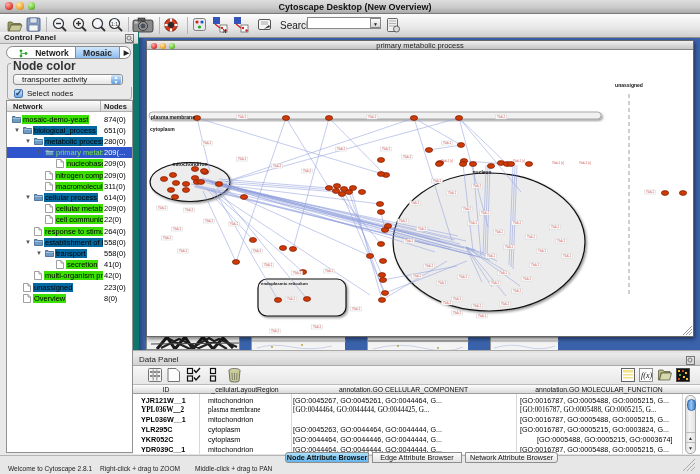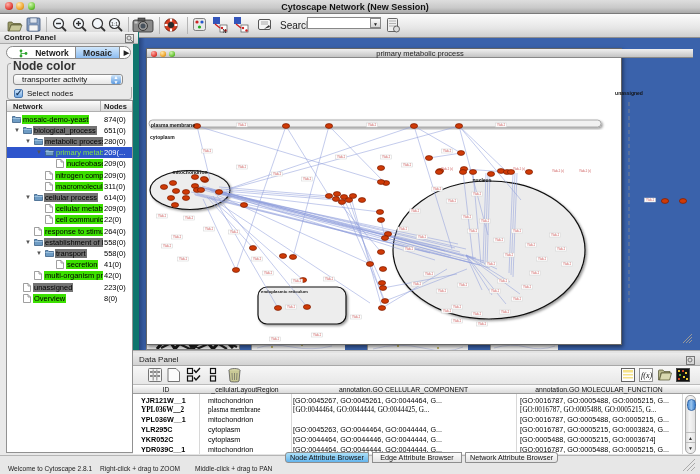--- a/index.html
+++ b/index.html
@@ -35,26 +35,26 @@
     background:linear-gradient(#cde4fa,#74a9e2); }
   #checkbox:after { content:"✓"; position:absolute; left:0px; top:-2px; font-size:9px; color:#16355c; font-weight:bold;}
   #cklabel { left:27px; top:57px; font-size:8px; color:#111; }
   #treebox { left:6px; top:68px; width:127px; height:353px; background:#fff; border:1px solid #919191; }
   #treehead { position:absolute; left:0; top:0; width:125px; height:11px; background:linear-gradient(#fdfdfd,#dcdcdc);
     border-bottom:1px solid #b0b0b0; font-size:7.5px; font-weight:bold; color:#222;}
   .trow { position:absolute; left:0; width:125px; height:11px; font-size:7.5px; color:#000; white-space:nowrap;}
   .trow .lbl { position:absolute; top:1px; height:9px; line-height:9px; padding:0 1px; }
   .trow .cnt { position:absolute; left:97px; top:1px; line-height:9px;text-align:right; }
   .green { background:#3ce000; }
-  .red { background:#737373; }
+  .red { background:#0369a1; }
   .arrow { position:absolute; top:2px; font-size:6px; color:#555; }
   
   #desktop { left:139px; top:38px; width:561px; height:315px;
     background:linear-gradient(90deg,#27447e,#3a62ab 6px,#3a62ab); }
-  #iwin { position:absolute; left:7px; top:10px; width:476px; height:297px;
+  #iwin { position:absolute; left:7px; top:2px; width:548px; height:297px;
     background:#fff; border:1px solid #666; box-shadow:1px 2px 4px rgba(0,0,0,0.5);}
   #iwintitle { position:absolute; left:0; top:0; width:546px; height:9px;
     background:linear-gradient(#f0f0f0,#c4c4c4); border-bottom:1px solid #888;
     font-size:7.5px; font-weight:normal; color:#222; text-align:center; line-height:9px;}
   .ilight { position:absolute; top:2px; width:5.5px; height:5.5px; border-radius:50%; }
   
   #dpanel { left:133px; top:350px; width:567px; height:113px; background:#e4e4e4; border-top:1px solid #aaa;}
   #dphead { position:absolute; left:0; top:2px; width:567px; height:13px;
     background:linear-gradient(#ececec,#d2d2d2); border-bottom:1px solid #a8a8a8;
     font-size:8px; color:#222; line-height:13px; padding-left:6px; }
@@ -75,21 +75,21 @@
   #statusbar { left:0; top:455px; width:700px; height:19px; background:#e7e7e7; border-top:1px solid #b5b5b5;
     font-size:6.6px; color:#222; }
 </style>
 </head>
 <body>
 
 <div class="abs" id="titlebar">
   <div class="light" style="left:5px;  background:radial-gradient(circle at 35% 30%,#ffb0a8,#e3443c 60%,#a11008);"></div>
   <div class="light" style="left:16px; background:radial-gradient(circle at 35% 30%,#ffe9b0,#f0a832 60%,#b57207);"></div>
   <div class="light" style="left:27.5px; background:radial-gradient(circle at 35% 30%,#d2f5b0,#6fc93c 60%,#2e7d0a);"></div>
-  <div class="t" style="padding-left:10px;">Cytoscape Network (New Session)</div>
+  <div class="t" style="padding-left:10px;">Cytoscape Desktop (New Overview)</div>
 </div>
 
 <div class="abs" id="toolbar">
   <svg class="abs" style="left:0;top:0" width="700" height="24" viewBox="0 0 700 24">
 
     <g transform="translate(8,5)">
       <path d="M0 12 L0 4 Q0 3 1 3 L4 3 L5 4.5 L12 4.5 Q13 4.5 13 5.5 L13 6 L3 6 L1 12 Z" fill="#9a9a68" stroke="#55552e" stroke-width="0.7"></path>
       <path d="M1 12 L3.2 6 L14 6 L11.8 12 Z" fill="#c8c89a" stroke="#55552e" stroke-width="0.7"></path>
     </g>
 
@@ -805,36 +805,36 @@
         <div class="drow" style="top:39.099999999999994px;">
     <div style="left:8px;width:58px;font-weight:bold;">YLR295C</div>
     <div style="left:75px;width:83px;">cytoplasm</div>
     <div style="left:160px;width:222px;">[GO:0045263, GO:0044464, GO:0044444, G...</div>
     <div style="left:387px;width:160px;">[GO:0016787, GO:0005215, GO:0003824, G...</div>
         </div>
         <div class="drow" style="top:48.8px;">
     <div style="left:8px;width:58px;font-weight:bold;">YKR052C</div>
     <div style="left:75px;width:83px;">cytoplasm</div>
     <div style="left:160px;width:222px;">[GO:0044464, GO:0044446, GO:0044444, G...</div>
-    <div style="left:387px;width:160px;">[GO:0005488, GO:0005215, GO:0003674]</div>
+    <div style="left:404px;width:160px;">[GO:0005488, GO:0005215, GO:0003674]</div>
         </div>
         <div class="drow" style="top:58.5px;">
     <div style="left:8px;width:58px;font-weight:bold;">YDR039C__1</div>
     <div style="left:75px;width:83px;">mitochondrion</div>
     <div style="left:160px;width:222px;">[GO:0044464, GO:0044444, GO:0044444, G...</div>
     <div style="left:387px;width:160px;">[GO:0016787, GO:0005488, GO:0005215, G...</div>
         </div>
       </div>
     <div style="position:absolute;left:552px;top:10px;width:11px;height:59px;background:linear-gradient(90deg,#dcdcdc,#f5f5f5 40%,#e3e3e3);border:1px solid #aaa;border-radius:5px;">
       <div style="position:absolute;left:0.5px;top:3px;width:9px;height:12px;border-radius:4.5px;background:linear-gradient(90deg,#4d90d8,#9cc6ee 45%,#3a7ecc);border:1px solid #3568a8;"></div>
       <div style="position:absolute;left:0;top:36px;width:9px;height:10px;font-size:5px;text-align:center;line-height:10px;color:#333;border-top:1px solid #bbb;">▲</div>
       <div style="position:absolute;left:0;top:46px;width:9px;height:10px;font-size:5px;text-align:center;line-height:10px;color:#333;border-top:1px solid #bbb;">▼</div>
     </div>
   </div>
-  <div class="btab" style="left:152px;top:101px;width:84px;background:linear-gradient(#ace0f8,#64b4ec);border-radius:3px 0 0 3px;">Node Attribute Browser</div>
+  <div class="btab" style="left:152px;top:101px;width:84px;background:linear-gradient(#ace0f8,#64b4ec);border-radius:3px 0 0 3px;font-weight:bold;">Node Attribute Browser</div>
   <div class="btab" style="left:239px;top:101px;width:90px;">Edge Attribute Browser</div>
   <div class="btab" style="left:332px;top:101px;width:93px;border-radius:0 3px 3px 0;">Network Attribute Browser</div>
 </div>
 
 <div class="abs" id="statusbar">
   <div class="abs" style="left:8px;top:9px;">Welcome to Cytoscape 2.8.1</div>
   <div class="abs" style="left:100px;top:9px;">Right-click + drag to ZOOM</div>
   <div class="abs" style="left:195px;top:9px;">Middle-click + drag to PAN</div>
   <svg class="abs" style="left:680px;top:3px;" width="16" height="13" viewBox="0 0 16 13">
     <g stroke="#aaa" stroke-width="1">

